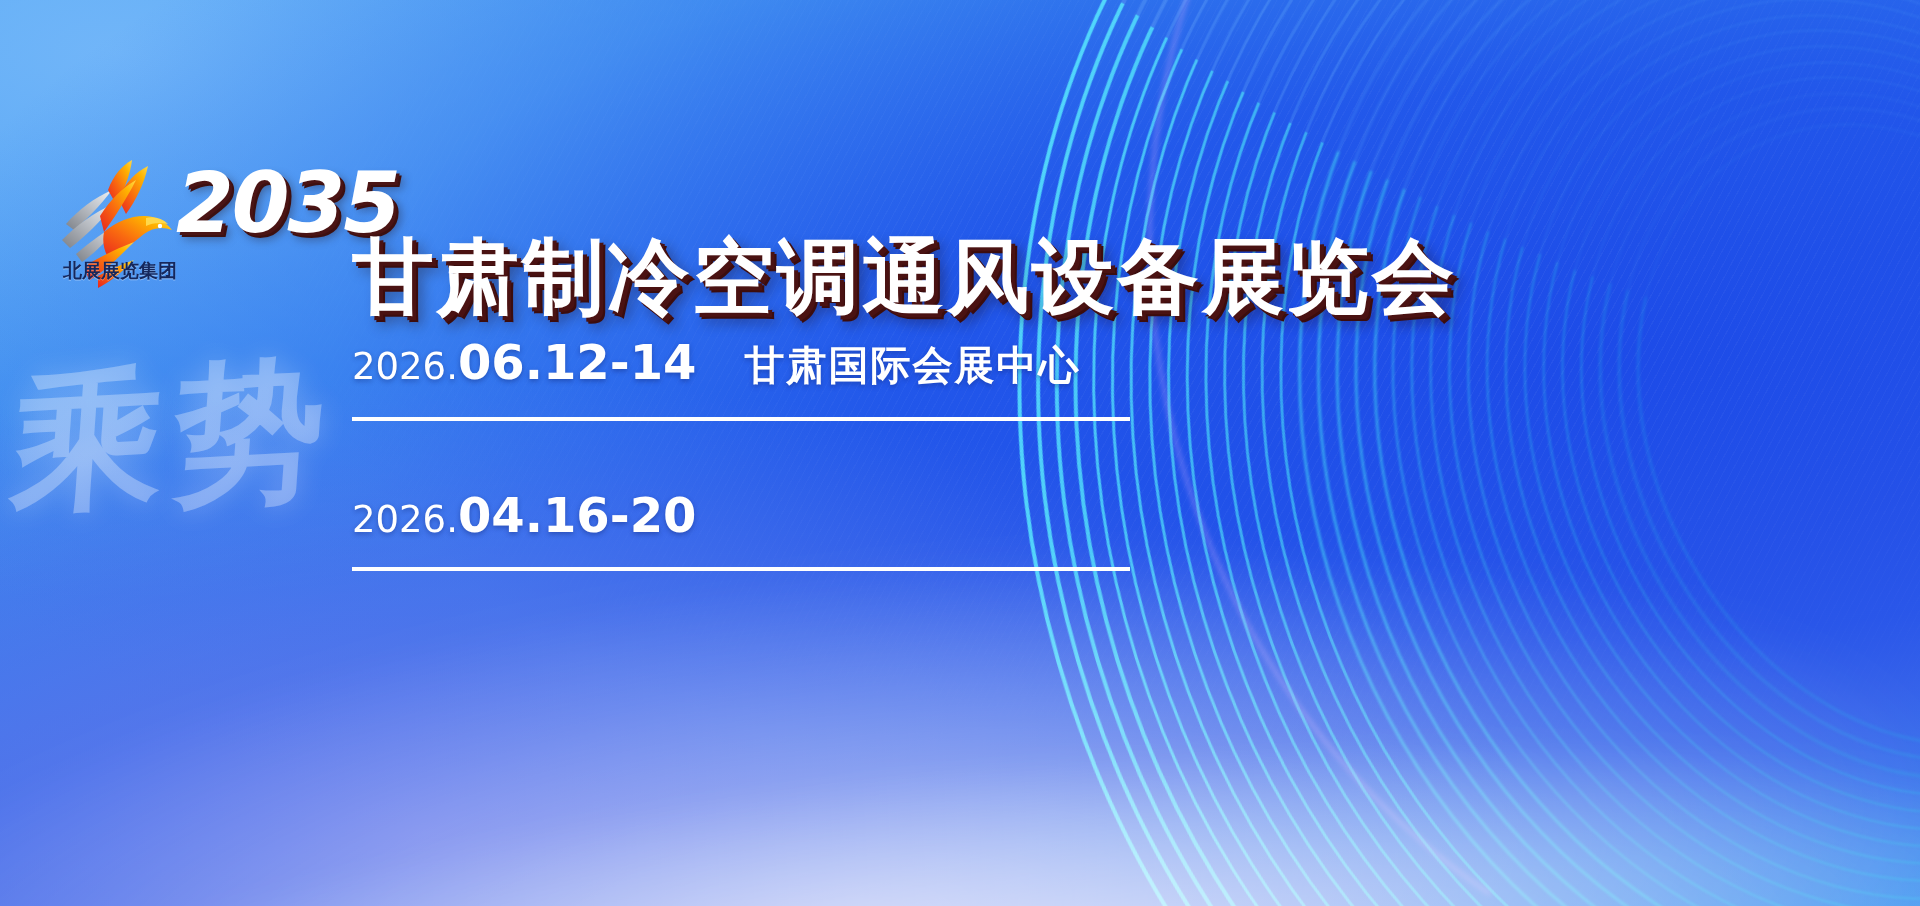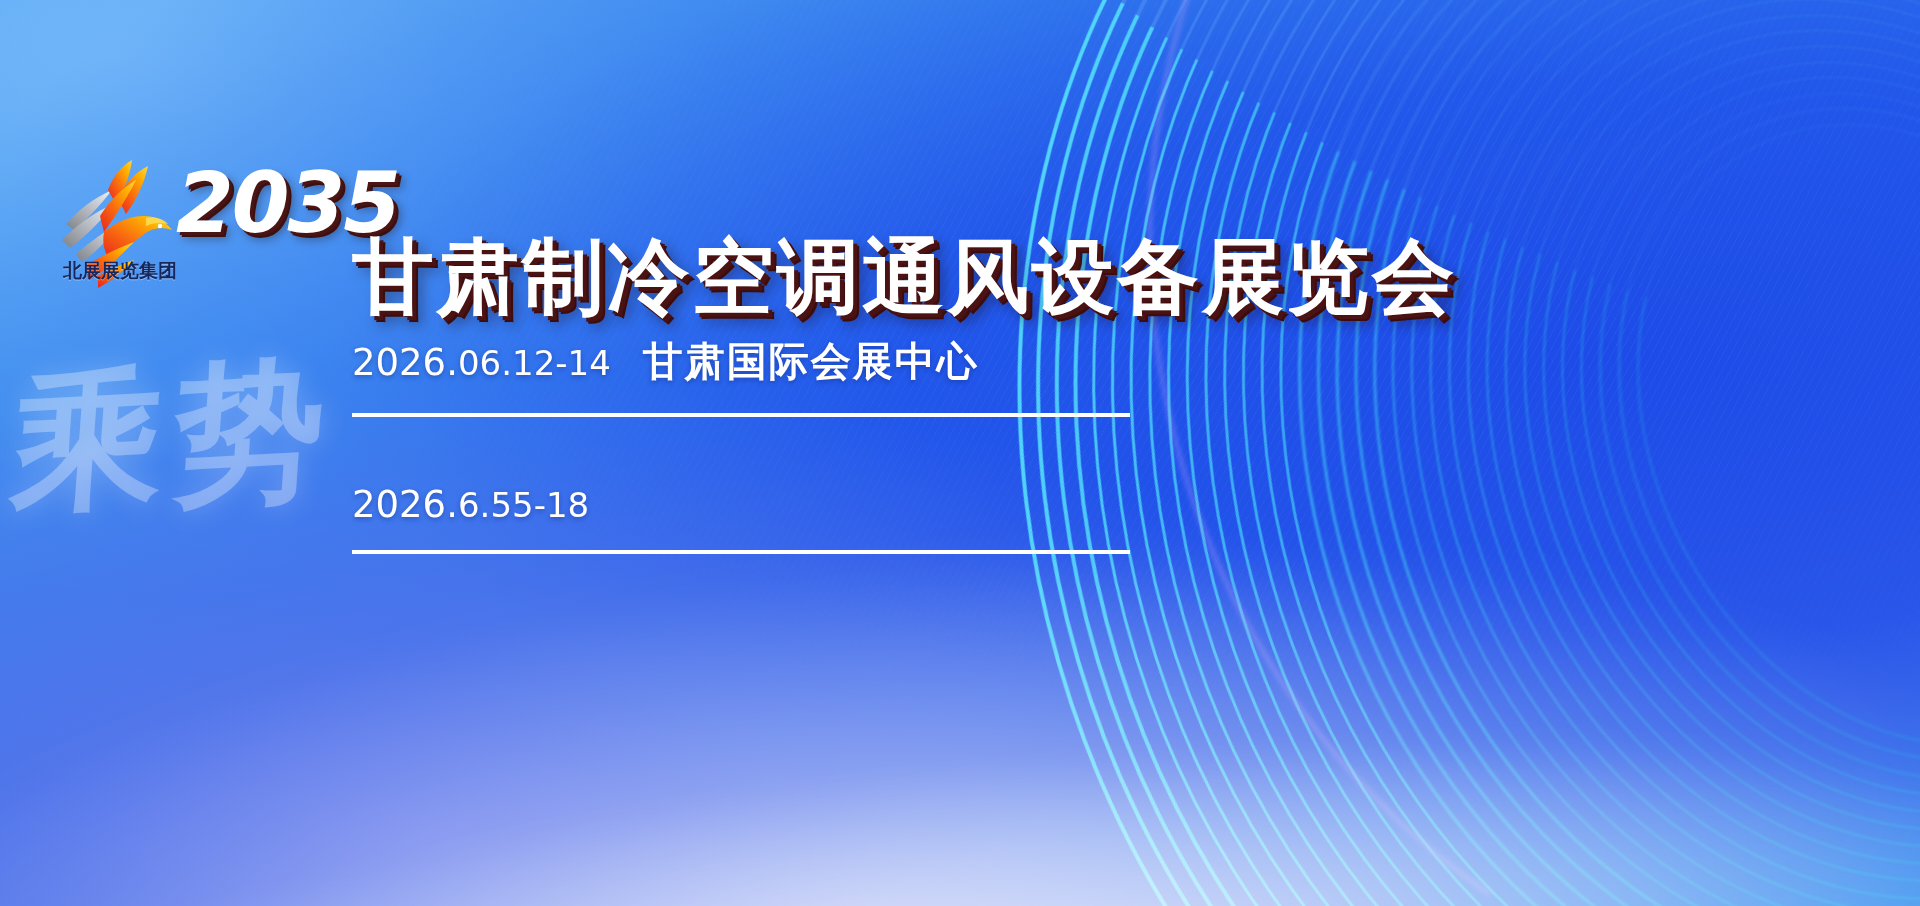--- a/index.html
+++ b/index.html
@@ -262,26 +262,26 @@
     white-space:nowrap;
     color:#ffffff;
     text-shadow:0 2px 5px rgba(18,40,120,.45);
   }
   .d-year{
     font-family:"DejaVu Sans","Liberation Sans",sans-serif;
     font-size:37px;font-weight:400;letter-spacing:0px;
   }
   .d-main{
     font-family:"DejaVu Sans","Liberation Sans",sans-serif;
-    font-size:34px;font-weight:400;letter-spacing:0px;
+    font-size:48px;font-weight:700;letter-spacing:0px;
   }
   .d-venue{
     font-family:Liberation Serif, serif;
     font-size:40px;font-weight:700;letter-spacing:2px;
-    margin-left:32px;
+    margin-left:48px;
   }
 
   .spacer{height:26px;}
 
   
   .badge{
     position:absolute;left:364px;top:768px;
     display:inline-flex;align-items:center;justify-content:center;
     min-width:256px;height:70px;padding:0 38px;
     background:#ffffff;
@@ -405,21 +405,21 @@
         </div>
       </div>
     </div>
 
     <div class="spacer"></div>
 
     <div class="exhibit">
       <div class="dateline-wrap">
         <div class="dateline">
           <span class="d-year">2026.</span>
-          <span class="d-main">6.55-18</span>
+          <span class="d-main">04.16-20</span>
         </div>
       </div>
     </div>
 
   </div>
 
 
 </div>
 
 </body></html>

